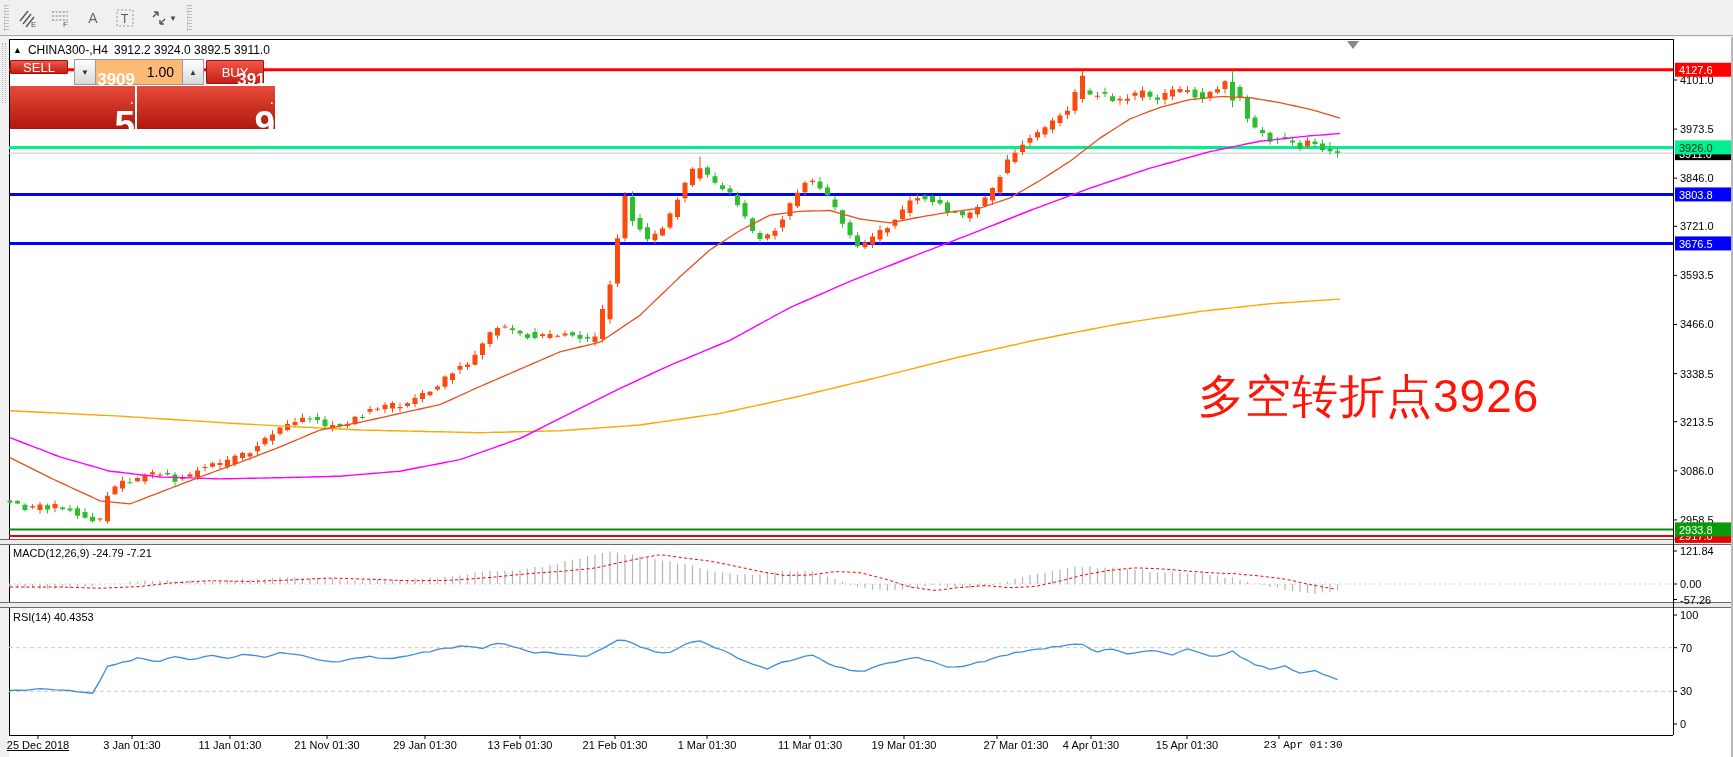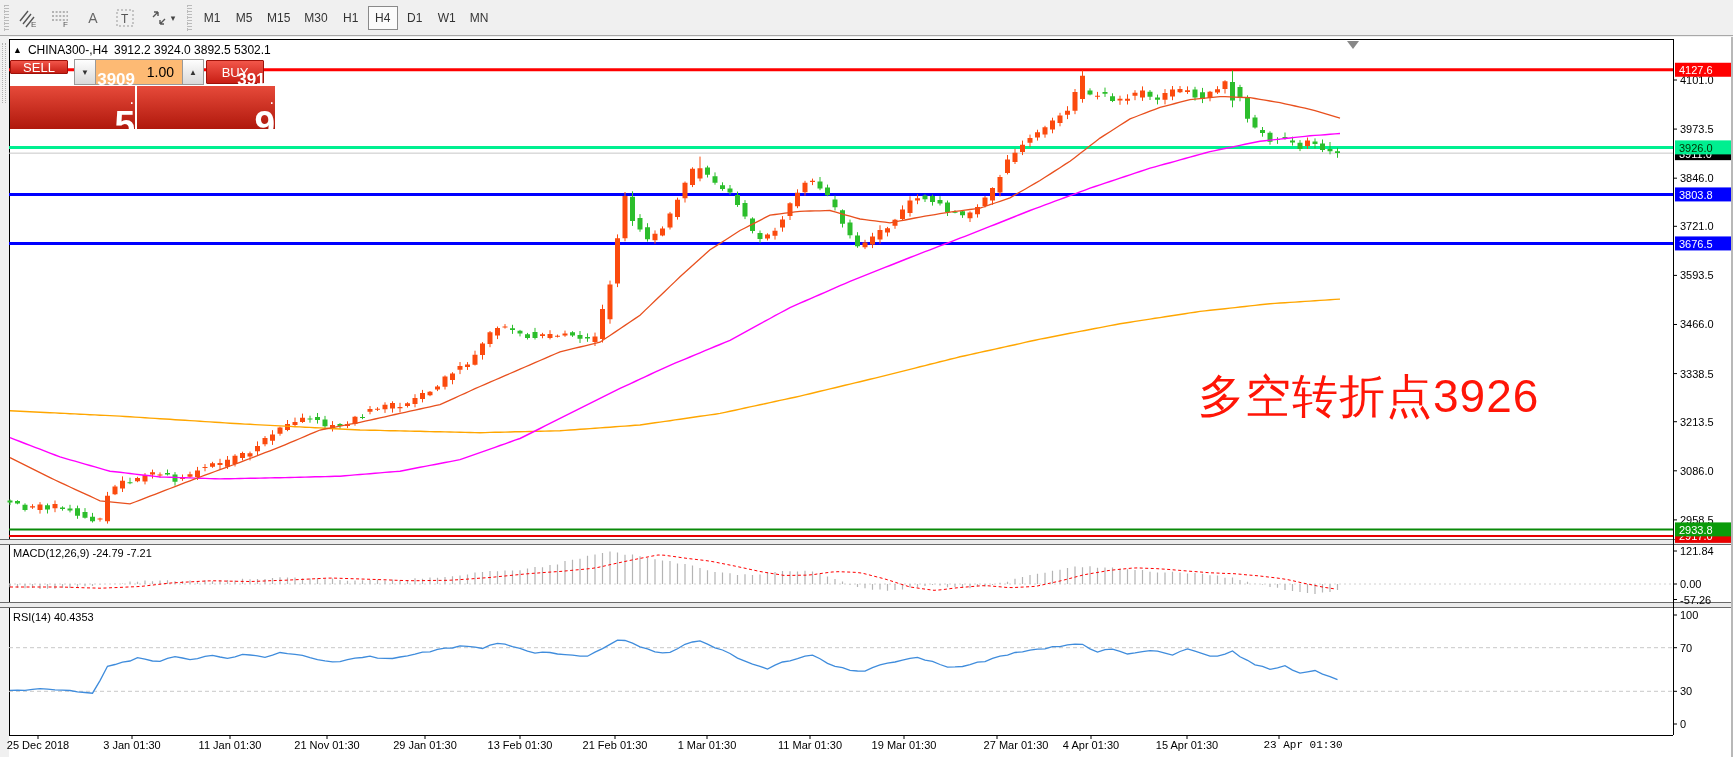--- a/index.html
+++ b/index.html
@@ -81,31 +81,20 @@
     </svg>
   </div>
   <div class="toolbtn" style="width:40px;">
     <svg width="20" height="20" viewBox="0 0 20 20">
       <path d="M4 9 L9 4 M9 4 h-4 M9 4 v4" stroke="#555" stroke-width="1.4" fill="none"></path>
       <path d="M16 11 L11 16 M11 16 h4 M11 16 v-4" stroke="#555" stroke-width="1.4" fill="none"></path>
     </svg>
     <span class="caret">▾</span>
   </div>
   <div class="grip"></div>
-  <div id="tfbar" style="display:flex;align-items:center;">
-      <div class="tf-btn">M1</div>
-      <div class="tf-btn">M5</div>
-      <div class="tf-btn">M15</div>
-      <div class="tf-btn">M30</div>
-      <div class="tf-btn">H1</div>
-      <div class="tf-btn active">H4</div>
-      <div class="tf-btn">D1</div>
-      <div class="tf-btn">W1</div>
-      <div class="tf-btn">MN</div>
-    </div>
 </div>
 
 <div id="chartwin" class="abs"></div>
 <div id="leftstrip" class="abs">
   <div class="vgrip" style="left:2px;top:6px;"></div>
   <div class="vgrip" style="left:5px;top:6px;"></div>
 </div>
 
 <svg id="cv" class="abs" style="left:0;top:37px;" width="1733" height="720" viewBox="0 37 1733 720">
     <rect x="9" y="39" width="1664" height="718" fill="#ffffff"></rect>
@@ -207,21 +196,21 @@
       <rect x="1675" y="528.87552" width="57" height="14" fill="#e80000"></rect>
       <text x="1679" y="540.37552" font-size="11" fill="#ffffff">2917.0</text>
       <rect x="1675" y="522.4070159999999" width="57" height="14" fill="#0a9b0a"></rect>
       <text x="1679" y="533.9070159999999" font-size="11" fill="#ffffff">2933.8</text>
     </g>
   </svg>
 
 <div id="titlebar" class="abs">
   <span id="collapse">▲</span>
   <span>CHINA300-,H4</span>
-  <span>3912.2 3924.0 3892.5 5302.1</span>
+  <span>3912.2 3924.0 3892.5 3911.0</span>
 </div>
 
 <div id="orderpanel" class="abs">
   <div id="sellbtn" class="redbtn">SELL</div>
   <div id="voldown" class="spinbtn">▼</div>
   <div id="volfield">1.00</div>
   <div id="volup" class="spinbtn">▲</div>
   <div id="buybtn" class="redbtn">BUY</div>
   <div id="sellpanel" class="pricepanel">
     <span class="p-int">3909</span>
@@ -232,21 +221,21 @@
     <span class="p-int">3915</span>
       <span class="p-dot">.</span>
       <span class="p-frac">9</span>
   </div>
 </div>
 
 <div id="macdlabel" class="abs">MACD(12,26,9) -24.79 -7.21</div>
 <div id="rsilabel" class="abs">RSI(14) 40.4353</div>
 <div id="annotation" class="abs">多空转折点3926</div>
 <div id="xaxis" class="abs">
-    <span class="xlabel" style="left: 38px;">25 Dec 2018</span>
+    <span class="xlabel" style="left: 38px; text-decoration: underline;">25 Dec 2018</span>
     <span class="xlabel" style="left: 132px;">3 Jan 01:30</span>
     <span class="xlabel" style="left: 230px;">11 Jan 01:30</span>
     <span class="xlabel" style="left: 327px;">21 Nov 01:30</span>
     <span class="xlabel" style="left: 425px;">29 Jan 01:30</span>
     <span class="xlabel" style="left: 520px;">13 Feb 01:30</span>
     <span class="xlabel" style="left: 615px;">21 Feb 01:30</span>
     <span class="xlabel" style="left: 707px;">1 Mar 01:30</span>
     <span class="xlabel" style="left: 810px;">11 Mar 01:30</span>
     <span class="xlabel" style="left: 904px;">19 Mar 01:30</span>
     <span class="xlabel" style="left: 997px; margin-left: 19px;">27 Mar 01:30</span>

